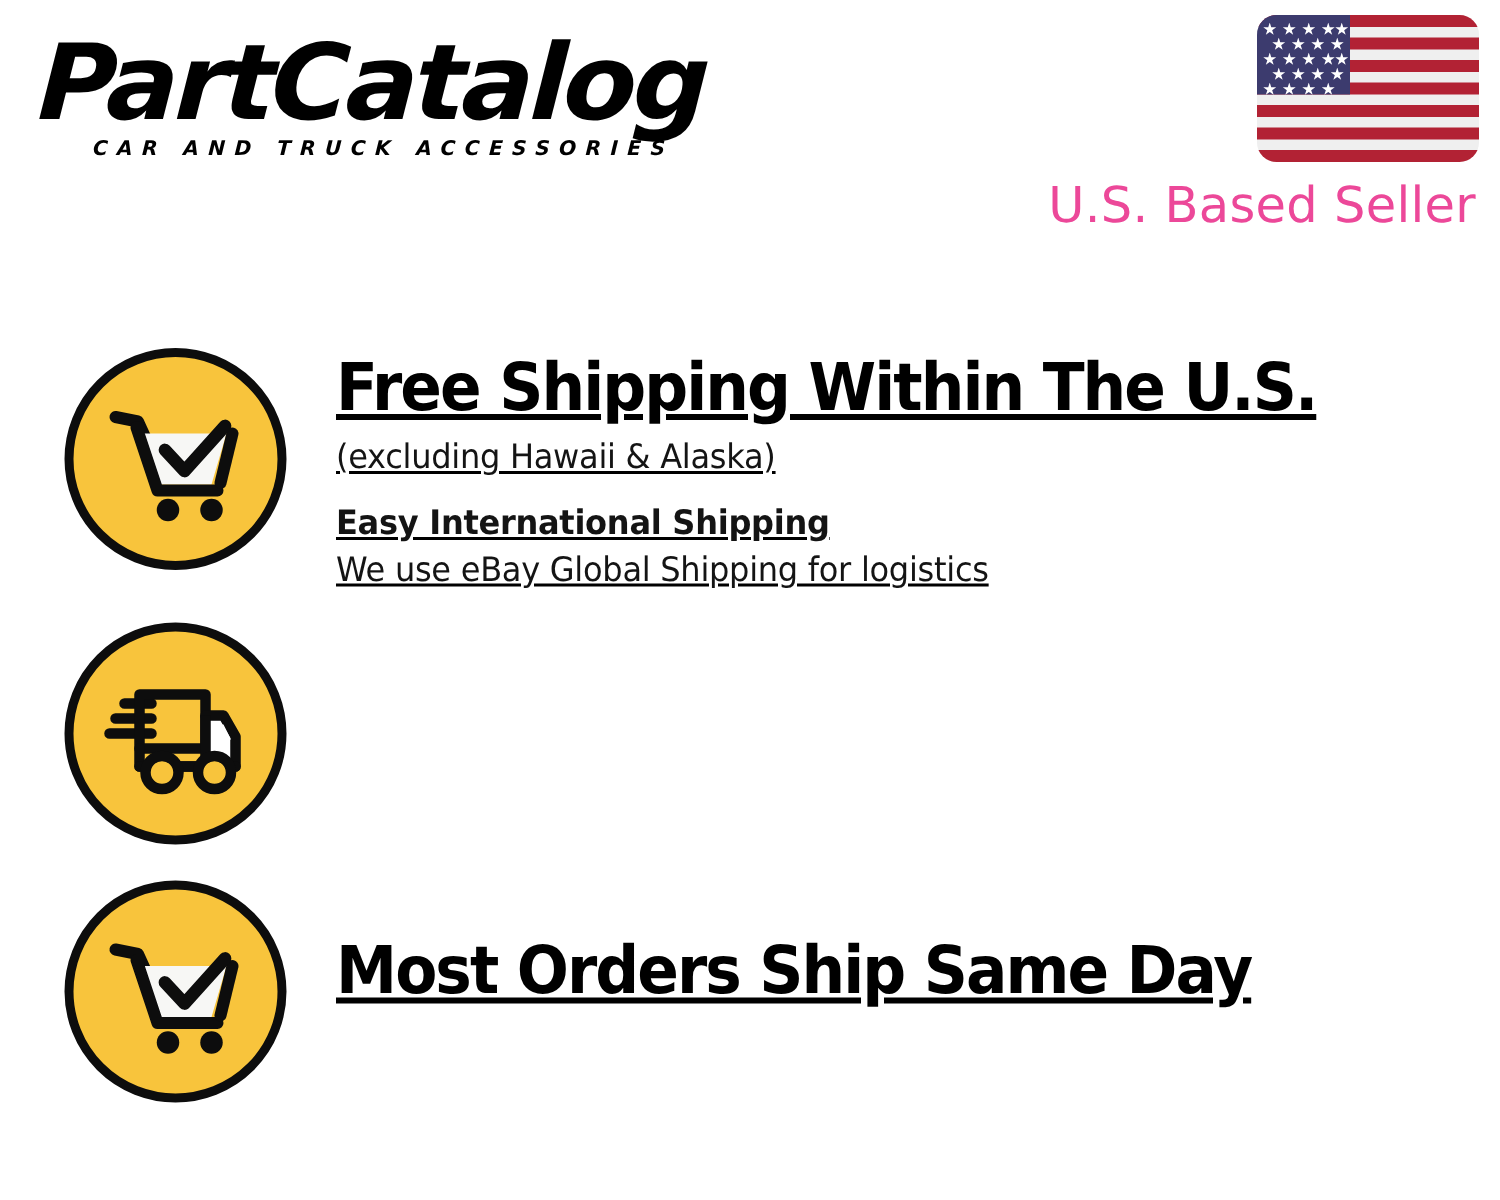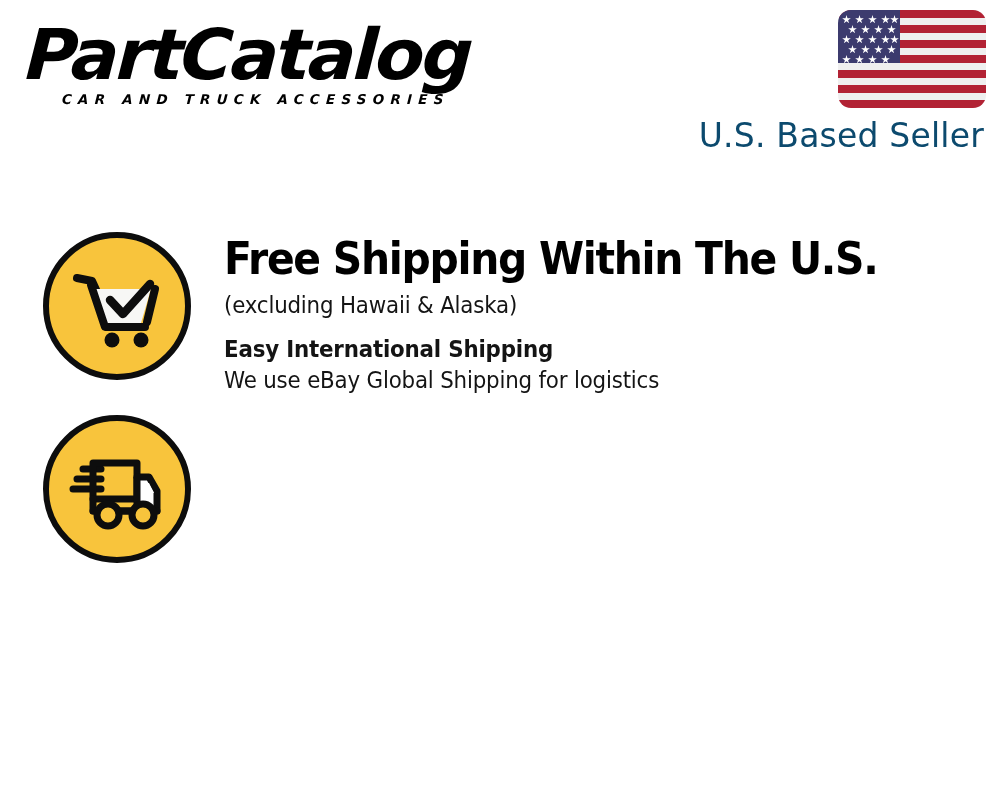--- a/index.html
+++ b/index.html
@@ -92,31 +92,32 @@
     clip-path: polygon(50% 0%, 61% 35%, 98% 35%, 68% 57%, 79% 91%,
                        50% 70%, 21% 91%, 32% 57%, 2% 35%, 39% 35%);
   }
   .seller-text {
     margin-top: 6px;
     margin-right: 2px;
     font-family: "DejaVu Sans", sans-serif;
     font-weight: 400;
     font-size: 33px;
     line-height: 1.1;
-    color: #0c4a6e;
+    color: #ec4899;
     letter-spacing: 0.2px;
     white-space: nowrap;
   }
 
   
   .features {
     position: absolute;
     left: 0;
     top: 232px;
     width: 1000px;
+    text-decoration: underline;
   }
   .feature-row {
     position: relative;
     display: flex;
     align-items: flex-start;
   }
   .row-1 { height: 178px; }
   .row-2 { height: 172px; }
   .row-3 { height: 172px; }
 
@@ -264,15 +265,31 @@
           <path d="M70 38 L82 38 L90 52 L90 72 L26 72 L26 60" fill="none" stroke="#0d0d0d" stroke-width="7" stroke-linecap="round" stroke-linejoin="round"></path>
           <path d="M70 38 L70 72" fill="none" stroke="#0d0d0d" stroke-width="7"></path>
           <path d="M74 44 L82 44 L87 54 L74 54 Z" fill="#FFFFFF"></path>
           <path d="M26 72 L90 72" fill="none" stroke="#0d0d0d" stroke-width="7" stroke-linecap="round"></path>
           <circle cx="41" cy="76" r="11" fill="#F8C43C" stroke="#0d0d0d" stroke-width="7"></circle>
           <circle cx="76" cy="76" r="11" fill="#F8C43C" stroke="#0d0d0d" stroke-width="7"></circle>
         </svg>
       </div>
     </div>
 
+    <div class="feature-row row-3">
+      <div class="badge">
+        <svg viewBox="0 0 100 100" aria-hidden="true">
+          <path d="M10 22 L25 25 L30 36" fill="none" stroke="#0d0d0d" stroke-width="8" stroke-linecap="round" stroke-linejoin="round"></path>
+          <path d="M28 33 L84 33 L74 67 L40 67 Z" fill="#F7F7F5"></path>
+          <path d="M26 29 L24 29 L38 71 L78 71" fill="none" stroke="#0d0d0d" stroke-width="8" stroke-linecap="round" stroke-linejoin="round"></path>
+          <path d="M80 66 L88 33" fill="none" stroke="#0d0d0d" stroke-width="8" stroke-linecap="round" stroke-linejoin="round"></path>
+          <path d="M43 44 L56 58 L83 28" fill="none" stroke="#0d0d0d" stroke-width="8.5" stroke-linecap="round" stroke-linejoin="round"></path>
+          <circle cx="45" cy="84" r="7.5" fill="#0d0d0d"></circle>
+          <circle cx="74" cy="84" r="7.5" fill="#0d0d0d"></circle>
+        </svg>
+      </div>
+      <div class="feature-text">
+        <div class="headline">Most Orders Ship Same Day</div>
+      </div>
+    </div>
 
   </div>
 </div>
 
 </body></html>

